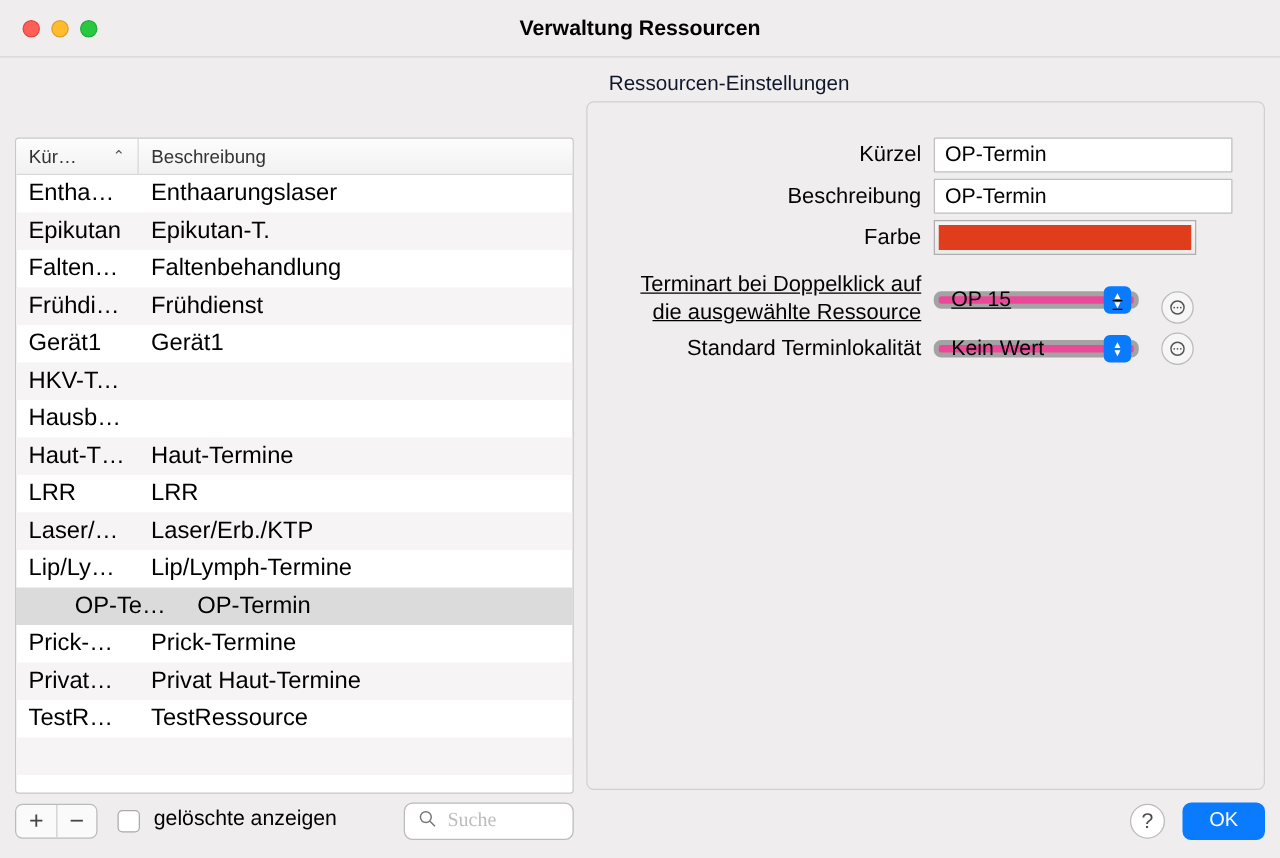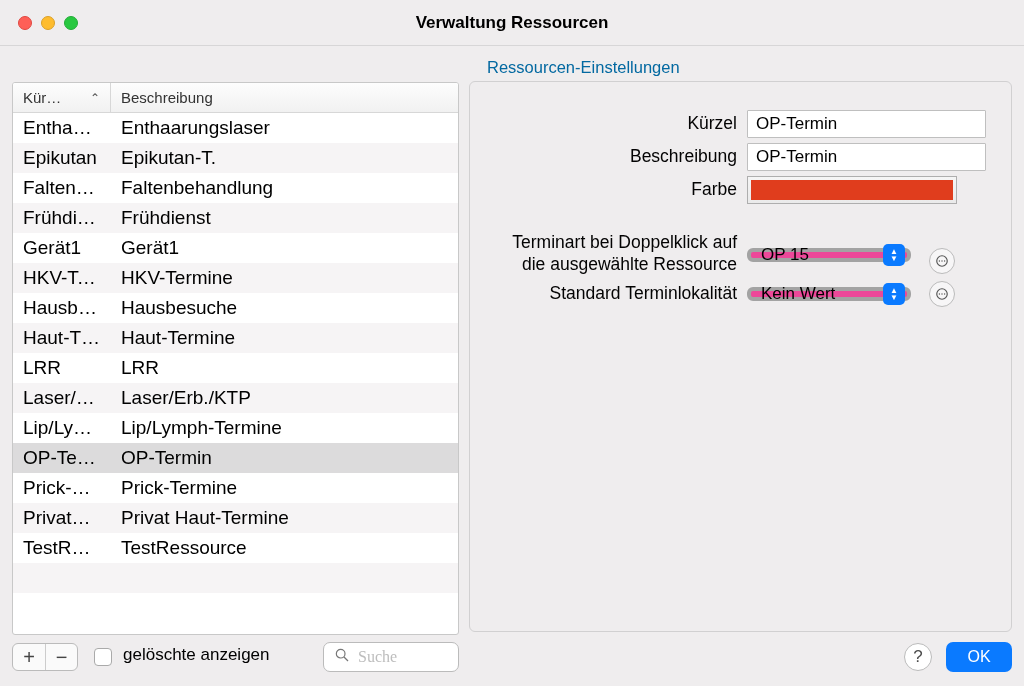--- a/index.html
+++ b/index.html
@@ -53,20 +53,21 @@
   }
 
   .table-wrap {
     flex: 1 1 auto;
     background: #fff;
     border: 1px solid #c8c8c8;
     border-radius: 3px;
     overflow: hidden;
     display: flex;
     flex-direction: column;
+    margin-top: 28px;
   }
   .thead {
     display: flex;
     height: 30px;
     align-items: center;
     background: linear-gradient(#fdfdfd,#f1f1f1);
     border-bottom: 1px solid #d7d7d7;
     font-size: 15px;
   }
   .th {
@@ -91,21 +92,21 @@
     flex: 1 1 auto;
     overflow-y: auto;
   }
   .row {
     display: flex;
     height: 30px;
     align-items: center;
     font-size: 19px;
   }
   .row:nth-child(even) { background: #f6f4f5; }
-  .row.selected { background: #dcdbdc; }
+  .row.selected { background: #dcdbdc; padding-left: 37px; }
   .cell { padding: 0 10px; white-space: nowrap; overflow: hidden; text-overflow: ellipsis; }
   .cell.c1 { width: 98px; }
   .cell.c2 { flex: 1; }
 
   .left-footer {
     margin-top: 7px;
     display: flex;
     align-items: center;
     gap: 12px;
   }
@@ -167,21 +168,21 @@
   .search input::placeholder { color: #bdbdbd; }
 
   
   .right {
     flex: 1;
     display: flex;
     flex-direction: column;
   }
   .group-label {
     font-size: 16.5px;
-    color: #0369a1;
+    color: #0f172a;
     padding-left: 18px;
     height: 27px;
     display: flex;
     align-items: flex-end;
     padding-bottom: 4px;
   }
   .group {
     flex: 1;
     border: 1px solid #d1d0d1;
     border-radius: 6px;
@@ -345,25 +346,23 @@
           <div class="row">
             <div class="cell c1">Frühdi…</div>
             <div class="cell c2">Frühdienst</div>
           </div>
           <div class="row">
             <div class="cell c1">Gerät1</div>
             <div class="cell c2">Gerät1</div>
           </div>
           <div class="row">
             <div class="cell c1">HKV-Te…</div>
-            <div class="cell c2">HKV-Termine</div>
           </div>
           <div class="row">
             <div class="cell c1">Hausb…</div>
-            <div class="cell c2">Hausbesuche</div>
           </div>
           <div class="row">
             <div class="cell c1">Haut-T…</div>
             <div class="cell c2">Haut-Termine</div>
           </div>
           <div class="row">
             <div class="cell c1">LRR</div>
             <div class="cell c2">LRR</div>
           </div>
           <div class="row">
@@ -432,21 +431,21 @@
           <input class="tf" type="text" value="OP-Termin" style="">
         </div>
 
         <div class="form-row">
           <div class="form-label">Farbe</div>
           <div class="colorwell">
             <div class="color-swatch" id="color-swatch" style="background: rgb(224, 61, 29);"></div>
           </div>
         </div>
 
-        <div class="form-row top" style="margin-top:19px;">
+        <div class="form-row top" style="margin-top:4px;text-decoration:underline;">
           <div class="form-label multi-label">Terminart bei Doppelklick auf die ausgewählte Ressource</div>
           <div class="sel" style="margin-top:20px;">
             <span>OP 15</span>
             <span class="arrows">▲<br>▼</span>
           </div>
           <div class="ellipsis-btn" style="margin-top:20px;">
             <svg width="14" height="14" viewBox="0 0 24 24" fill="none" stroke="#555" stroke-width="2">
                 <circle cx="12" cy="12" r="9"></circle>
                 <circle cx="7.5" cy="12" r="1.2" fill="#555" stroke="none"></circle>
                 <circle cx="12" cy="12" r="1.2" fill="#555" stroke="none"></circle>

